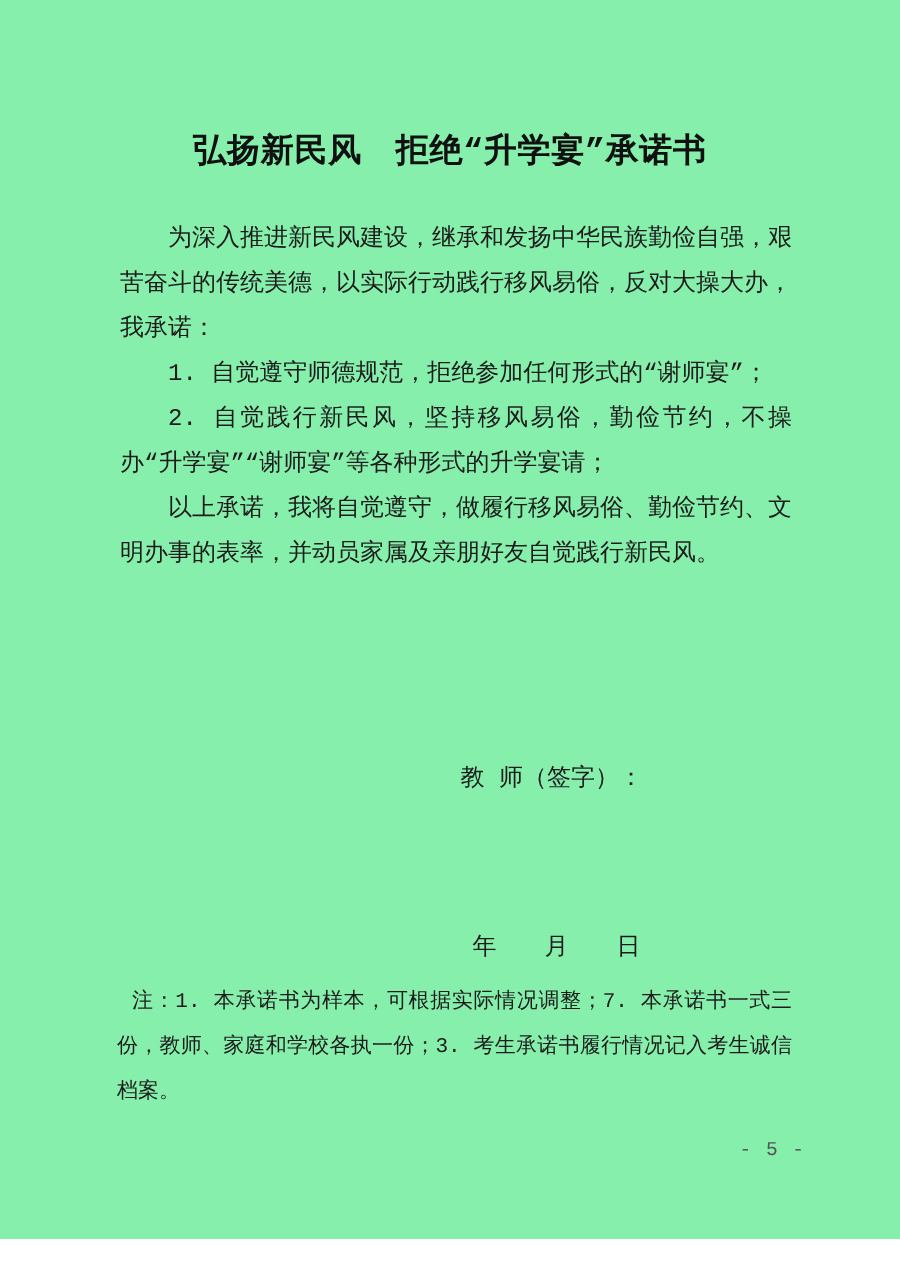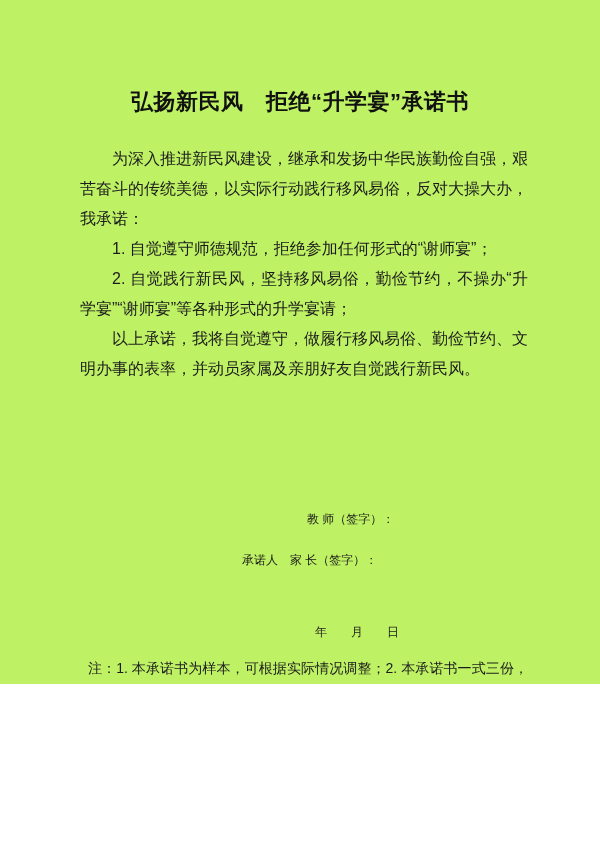--- a/index.html
+++ b/index.html
@@ -3,24 +3,24 @@
 <meta charset="utf-8">
 <style>
   html, body {
     margin: 0;
     padding: 0;
     background: #ffffff;
   }
   .page {
     position: relative;
     width: 600px;
-    height: 684px;
-    background: #bef264;
+    height: 826px;
+    background: #86efac;
     color: #1c1c1c;
-    font-family: Liberation Sans, sans-serif;
+    font-family: Liberation Mono, monospace;
     overflow: hidden;
   }
   .title {
     position: absolute;
     top: 88px;
     left: 0;
     width: 100%;
     margin: 0;
     text-align: center;
     font-size: 22px;
@@ -37,21 +37,21 @@
     font-size: 16px;
     line-height: 30px;
     text-align: justify;
   }
   .body-text p {
     margin: 0;
     text-indent: 32px;
   }
   .sig {
     position: absolute;
-    font-size: 12px;
+    font-size: 16px;
     line-height: 22px;
     white-space: pre;
     color: #1c1c1c;
   }
   .sig-teacher { left: 307px; top: 508px; }
   .sig-parent  { left: 242px; top: 549px; }
   .sig-student { left: 307px; top: 589px; }
   .date-line   { left: 315px; top: 621px; }
   .note {
     position: absolute;
@@ -84,22 +84,21 @@
 
   <div class="body-text">
     <p>为深入推进新民风建设，继承和发扬中华民族勤俭自强，艰苦奋斗的传统美德，以实际行动践行移风易俗，反对大操大办，我承诺：</p>
     <p>1. 自觉遵守师德规范，拒绝参加任何形式的“谢师宴”；</p>
     <p>2. 自觉践行新民风，坚持移风易俗，勤俭节约，不操办“升学宴”“谢师宴”等各种形式的升学宴请；</p>
     <p>以上承诺，我将自觉遵守，做履行移风易俗、勤俭节约、文明办事的表率，并动员家属及亲朋好友自觉践行新民风。</p>
   </div>
 
   <div class="sig sig-teacher">教 师（签字）：</div>
 
-  <div class="sig sig-parent">承诺人　家 长（签字）：</div>
 
 
   <div class="sig date-line">年　　月　　日</div>
 
-  <div class="note">注：1. 本承诺书为样本，可根据实际情况调整；2. 本承诺书一式三份，教师、家庭和学校各执一份；3. 考生承诺书履行情况记入考生诚信档案。</div>
+  <div class="note">注：1. 本承诺书为样本，可根据实际情况调整；7. 本承诺书一式三份，教师、家庭和学校各执一份；3. 考生承诺书履行情况记入考生诚信档案。</div>
 
   <div class="page-number">- 5 -</div>
 
 </div>
 
 </body></html>

